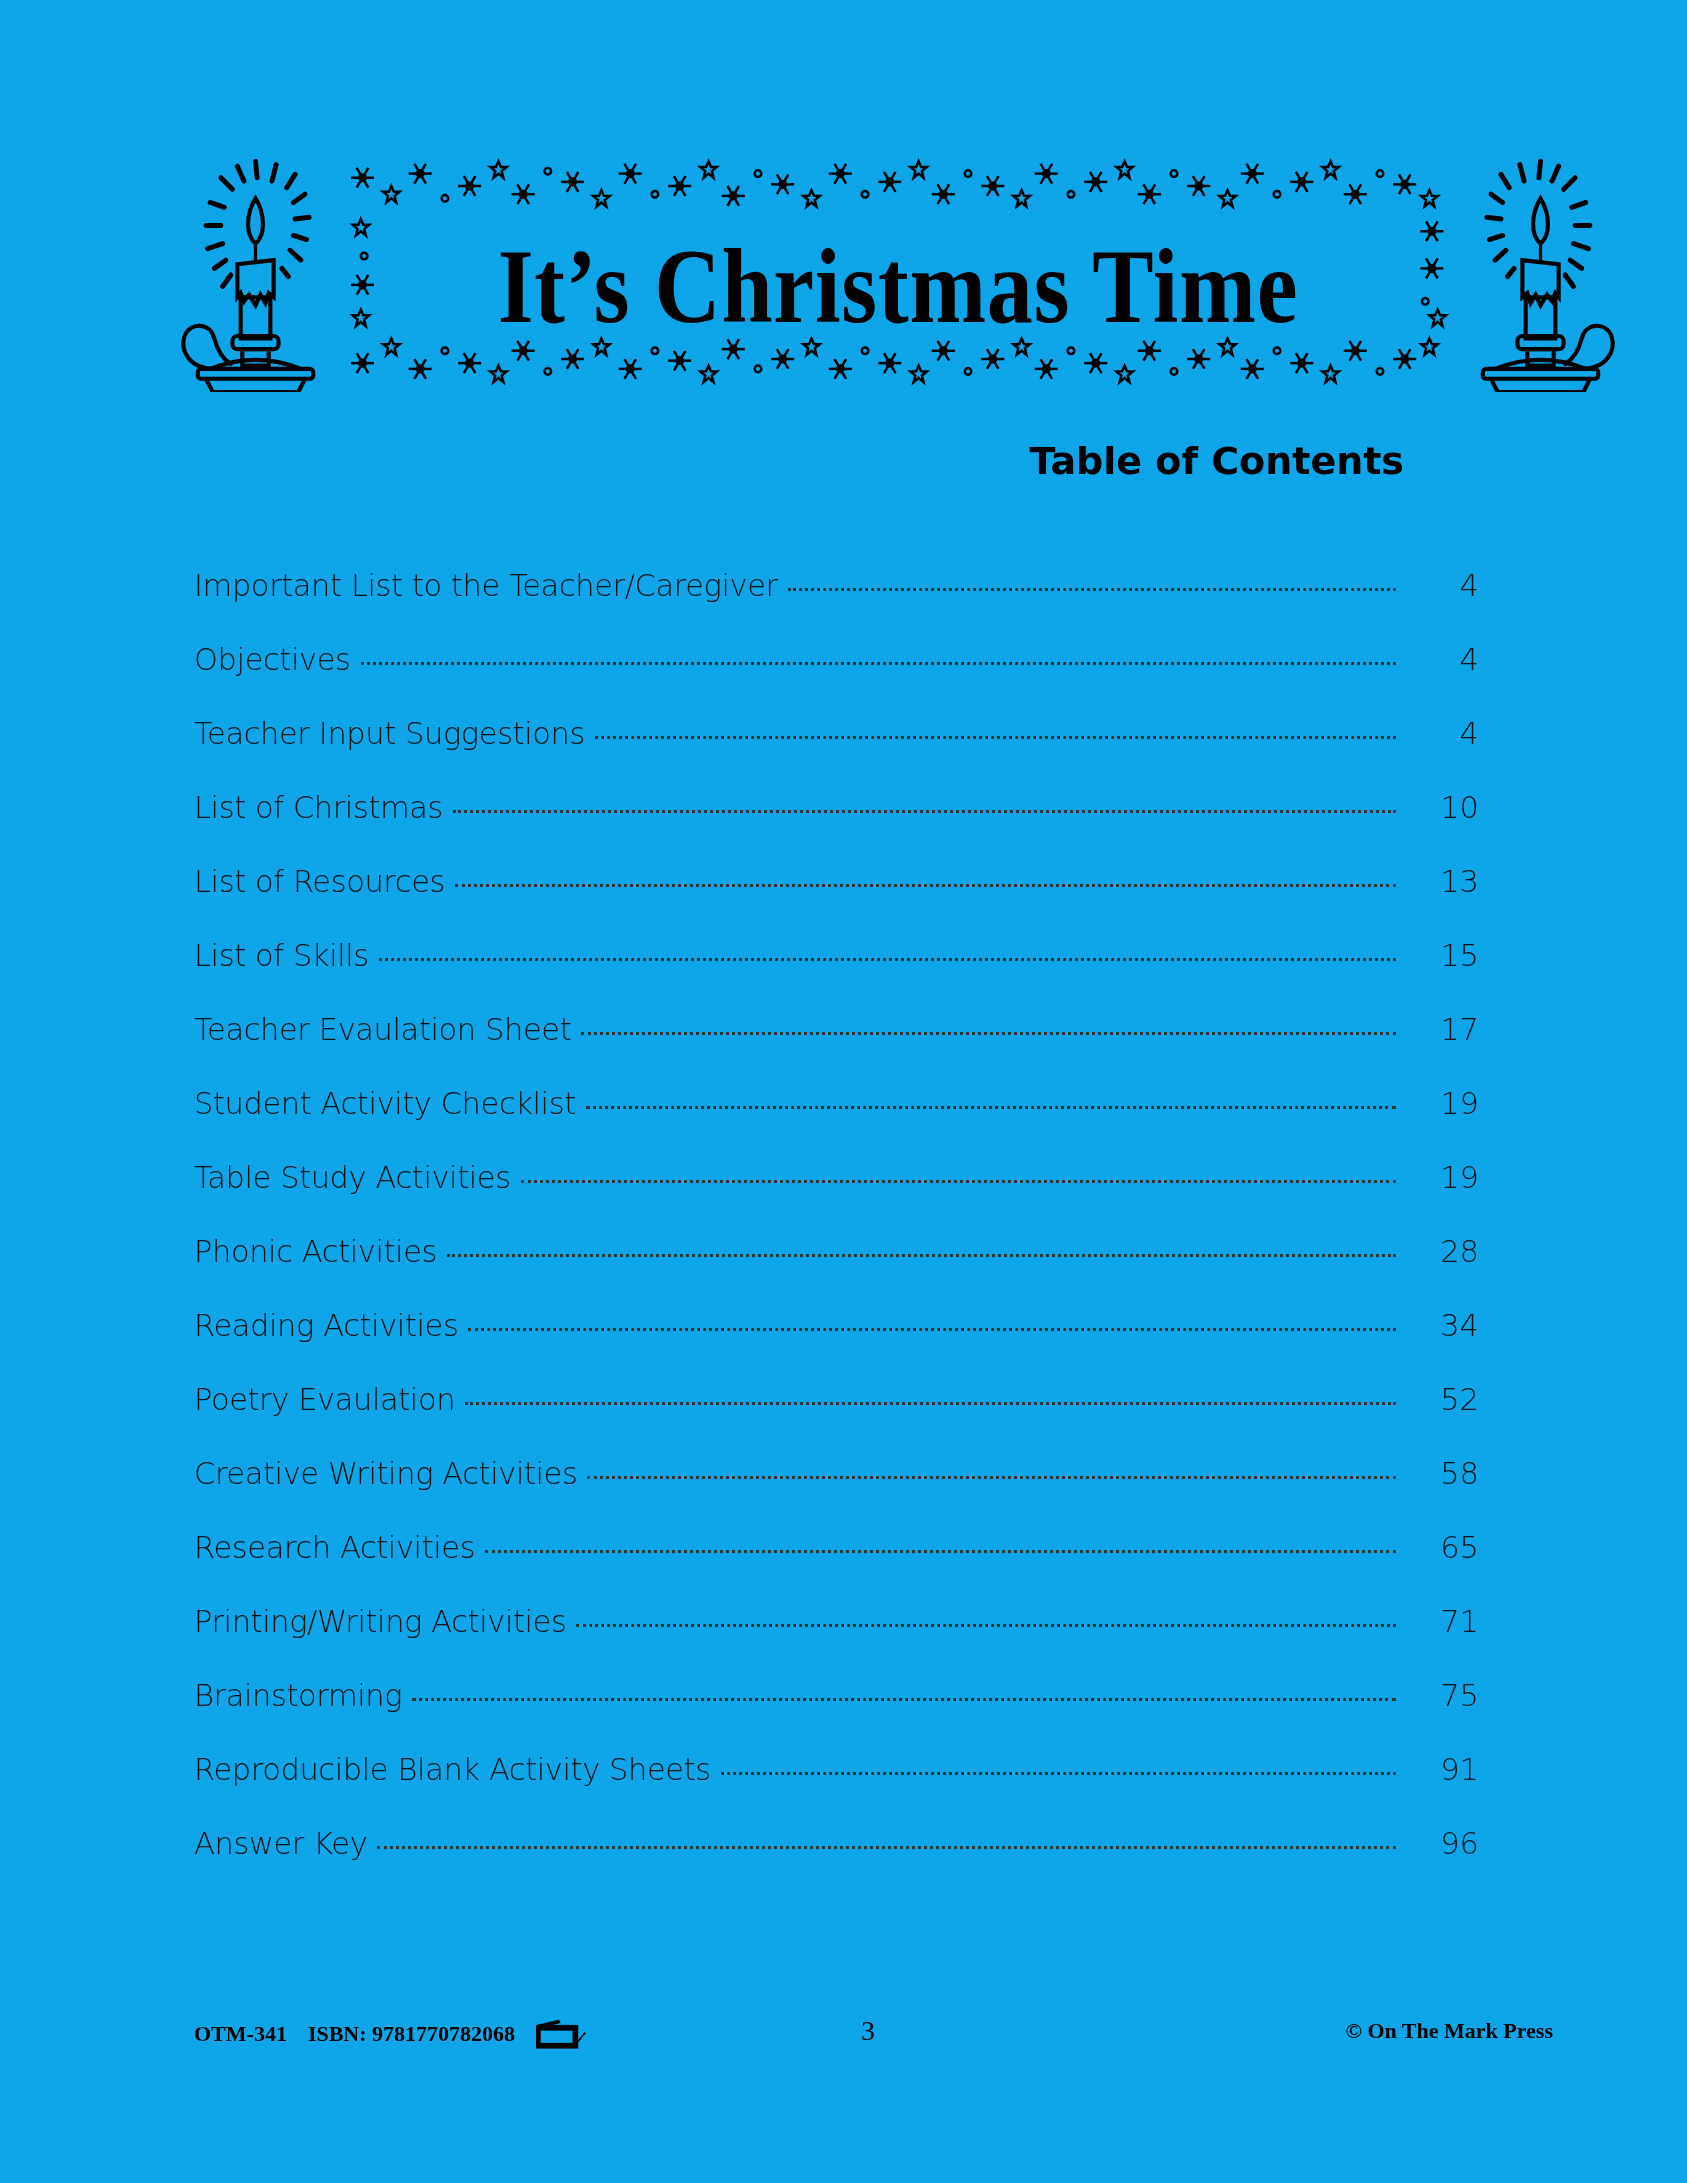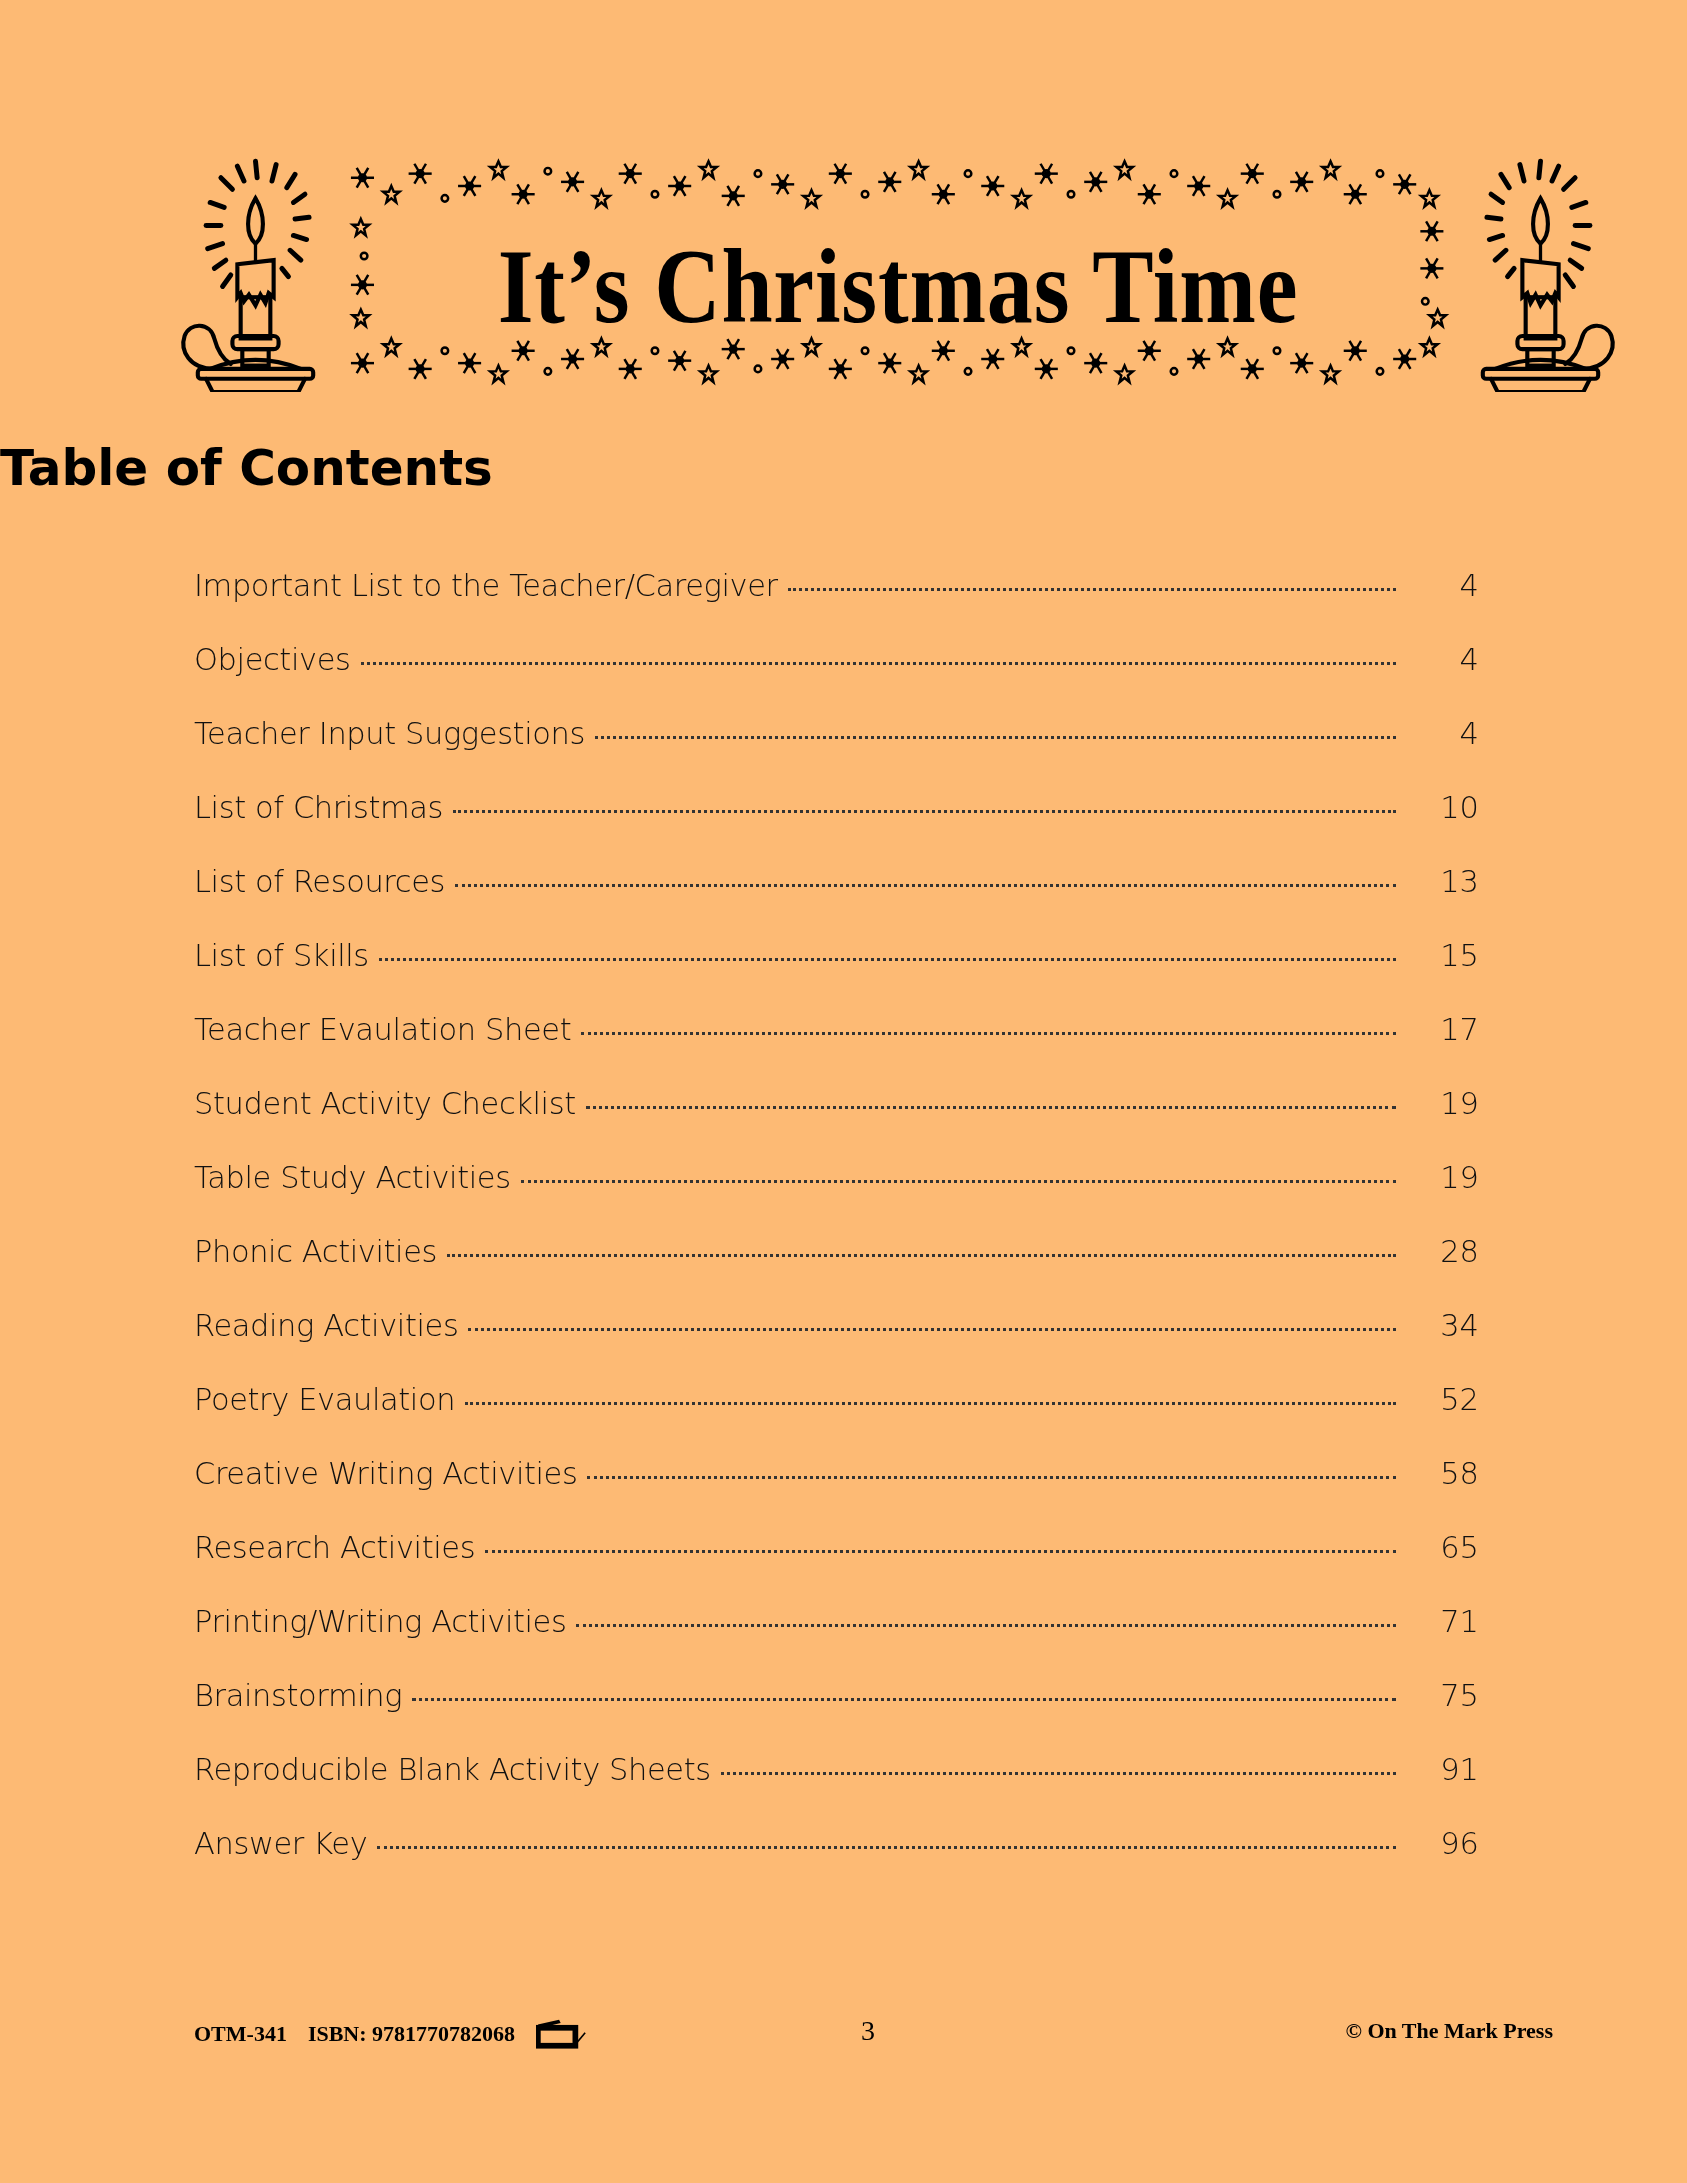--- a/index.html
+++ b/index.html
@@ -1,32 +1,32 @@
 <!DOCTYPE html>
 <html style="font-size:13px"><head>
 <meta charset="utf-8">
 <style>
   html, body { margin: 0; padding: 0; background: #ffffff; }
   body { width: 1687px; height: 2183px; position: relative; overflow: hidden; color: #111; font-family: "Liberation Sans", sans-serif; }
-  .page { position: absolute; left: 0; top: 0; width: 1687px; height: 2183px; background: #fdba74; }
+  .page { position: absolute; left: 0; top: 0; width: 1687px; height: 2183px; background: #0ea5e9; }
 
   
   .banner { position: absolute; left: 173px; top: 136px; width: 1450px; height: 272px; }
   .candle { position: absolute; top: 16.5px; width: 165px; height: 239px; }
   .candle.left { left: 0; }
   .candle.right { right: 0; }
   .frame { position: absolute; left: 173px; top: 16.5px; width: 1104px; height: 239px; }
   .frame svg { position: absolute; left: 0; top: 0; }
   .banner-title { position: absolute; left: 0; right: 0; top: 87px; text-align: center;
     font-family: "Liberation Serif", serif; font-weight: bold; font-size: 92px; letter-spacing: 0.8px;
     transform: scaleY(1.15); color: #000; line-height: 1; }
 
   
-  .toc-title { position: absolute; left: 0; width: 1404px; top: 439px; text-align: left;
-    font-family: "DejaVu Sans", sans-serif; font-weight: bold; font-size: 50px; color: #000; }
+  .toc-title { position: absolute; left: 0; width: 1404px; top: 439px; text-align: right;
+    font-family: "DejaVu Sans", sans-serif; font-weight: bold; font-size: 38px; color: #000; }
 
   
   .toc { position: absolute; left: 194px; top: 568px; width: 1285px; }
   .toc-row { display: flex; align-items: baseline; height: 74px; font-family: "DejaVu Sans", sans-serif;
     font-size: 30.5px; font-weight: 300; color: #111; }
   .toc-label { white-space: nowrap; padding-right: 10px; letter-spacing: -0.4px; }
   .toc-leader { flex: 1; border-bottom: 3.3px dotted #333; height: 0; margin-right: 25px; transform: translateY(-5px); }
   .toc-page { width: 58px; text-align: right; }
 
   

